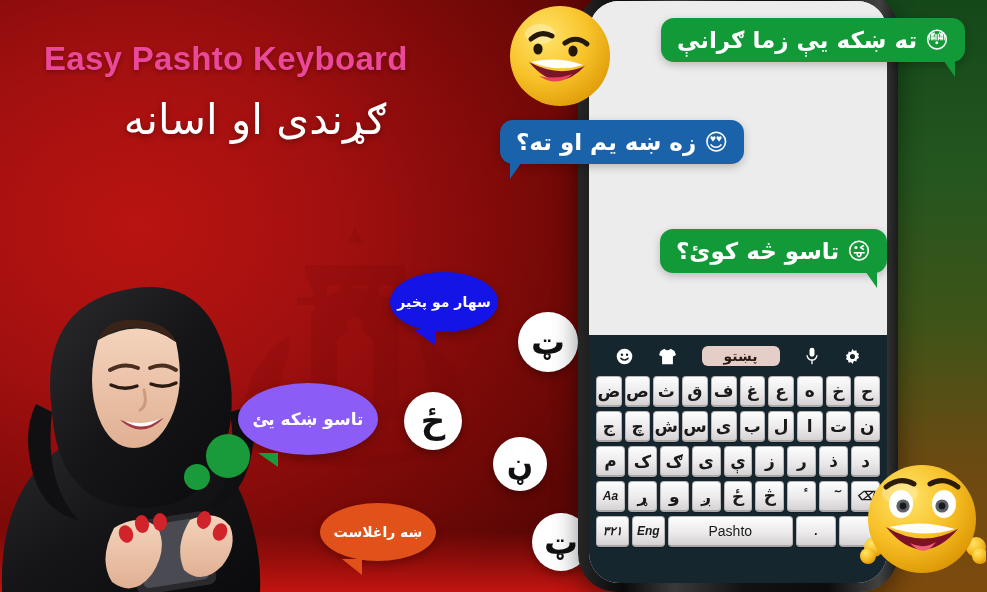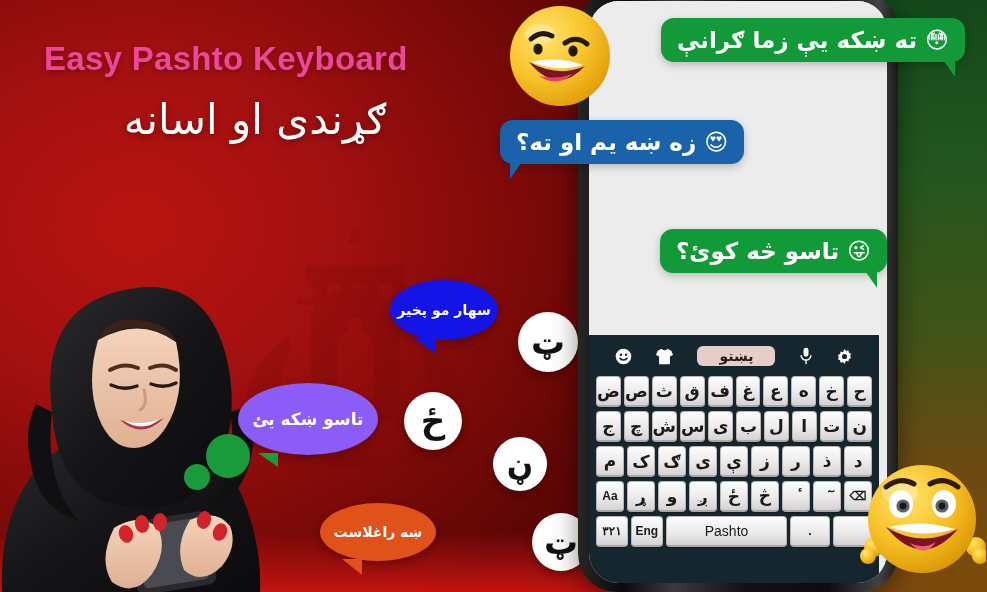--- a/index.html
+++ b/index.html
@@ -58,21 +58,21 @@
     position:absolute; color:#fff; font-family:"DejaVu Sans", sans-serif;
     font-weight:bold; direction:rtl; text-align:center;
     display:flex; align-items:center; justify-content:center;
     box-shadow:0 4px 10px rgba(0,0,0,.25);
   }
   .fbub::after {
     content:""; position:absolute; width:0; height:0;
   }
   
   .fbub-blue {
-    left:390px; top:280px; width:108px; height:60px;
+    left:390px; top:272px; width:108px; height:60px;
     background:#1414e6; border-radius:50%/50%; font-size:14px;
   }
   .fbub-blue::after {
     left:14px; bottom:-14px;
     border-left:10px solid transparent; border-right:22px solid #1414e6;
     border-bottom:16px solid transparent;
   }
   
   .fbub-green {
     left:238px; top:383px; width:140px; height:72px;
@@ -151,21 +151,21 @@
   }
   .cbub-3 { left:660px; top:229px; background:#139a38; }
   .cbub-3::after {
     content:""; position:absolute; right:10px; bottom:-15px;
     border-left:14px solid transparent; border-right:0 solid transparent;
     border-top:20px solid #139a38;
   }
 
   
   .kb {
-    position:absolute; left:0; right:8px; bottom:0; height:248px;
+    position:absolute; left:0; right:0; bottom:0; height:248px;
     background:#16262f; padding:6px 4px 8px;
   }
   .kb-top {
     height:30px; display:flex; align-items:center; justify-content:space-around;
     padding:0 10px; margin-bottom:5px;
   }
   .kb-top .ico { color:#fff; font-size:17px; line-height:1; display:flex; align-items:center; }
   .kb-lang-pill {
     background:#e6cec8; color:#2a1a16; border-radius:6px;
     padding:2px 22px; font-family:"DejaVu Sans", sans-serif;
@@ -174,21 +174,21 @@
   .kb-row { display:flex; justify-content:center; gap:3px; margin-bottom:4px; padding:0 3px; }
   .key {
     flex:1 1 0; height:31px; border-radius:4px;
     background:linear-gradient(180deg,#fdfdfd 0%,#eceaea 55%,#d4d2d2 100%);
     border:1px solid #b9b7b7; border-bottom:2px solid #a9a7a7;
     display:flex; align-items:center; justify-content:center;
     color:#1a1a1a; font-family:"DejaVu Sans", sans-serif;
     font-size:17px; font-weight:600;
     box-shadow:0 1px 1px rgba(0,0,0,.30);
   }
-  .key.small { font-size:12px; font-weight:bold; font-family:"Liberation Sans", sans-serif; }
+  .key.small { font-size:12px; font-weight:bold; font-family:"Liberation Sans", sans-serif;font-style:italic; }
   .key.space { flex:4 1 0; font-size:14px; font-weight:normal; font-family:"Liberation Sans", sans-serif; }
   .key.wide { flex:1.25 1 0; }
 
   
   .emoji3d { position:absolute; }
   .emoji3d svg { display:block; }
   .emoji-top { left:507px; top:4px; }
   .emoji-bot { left:858px; top:455px; }
 </style>
 </head>

